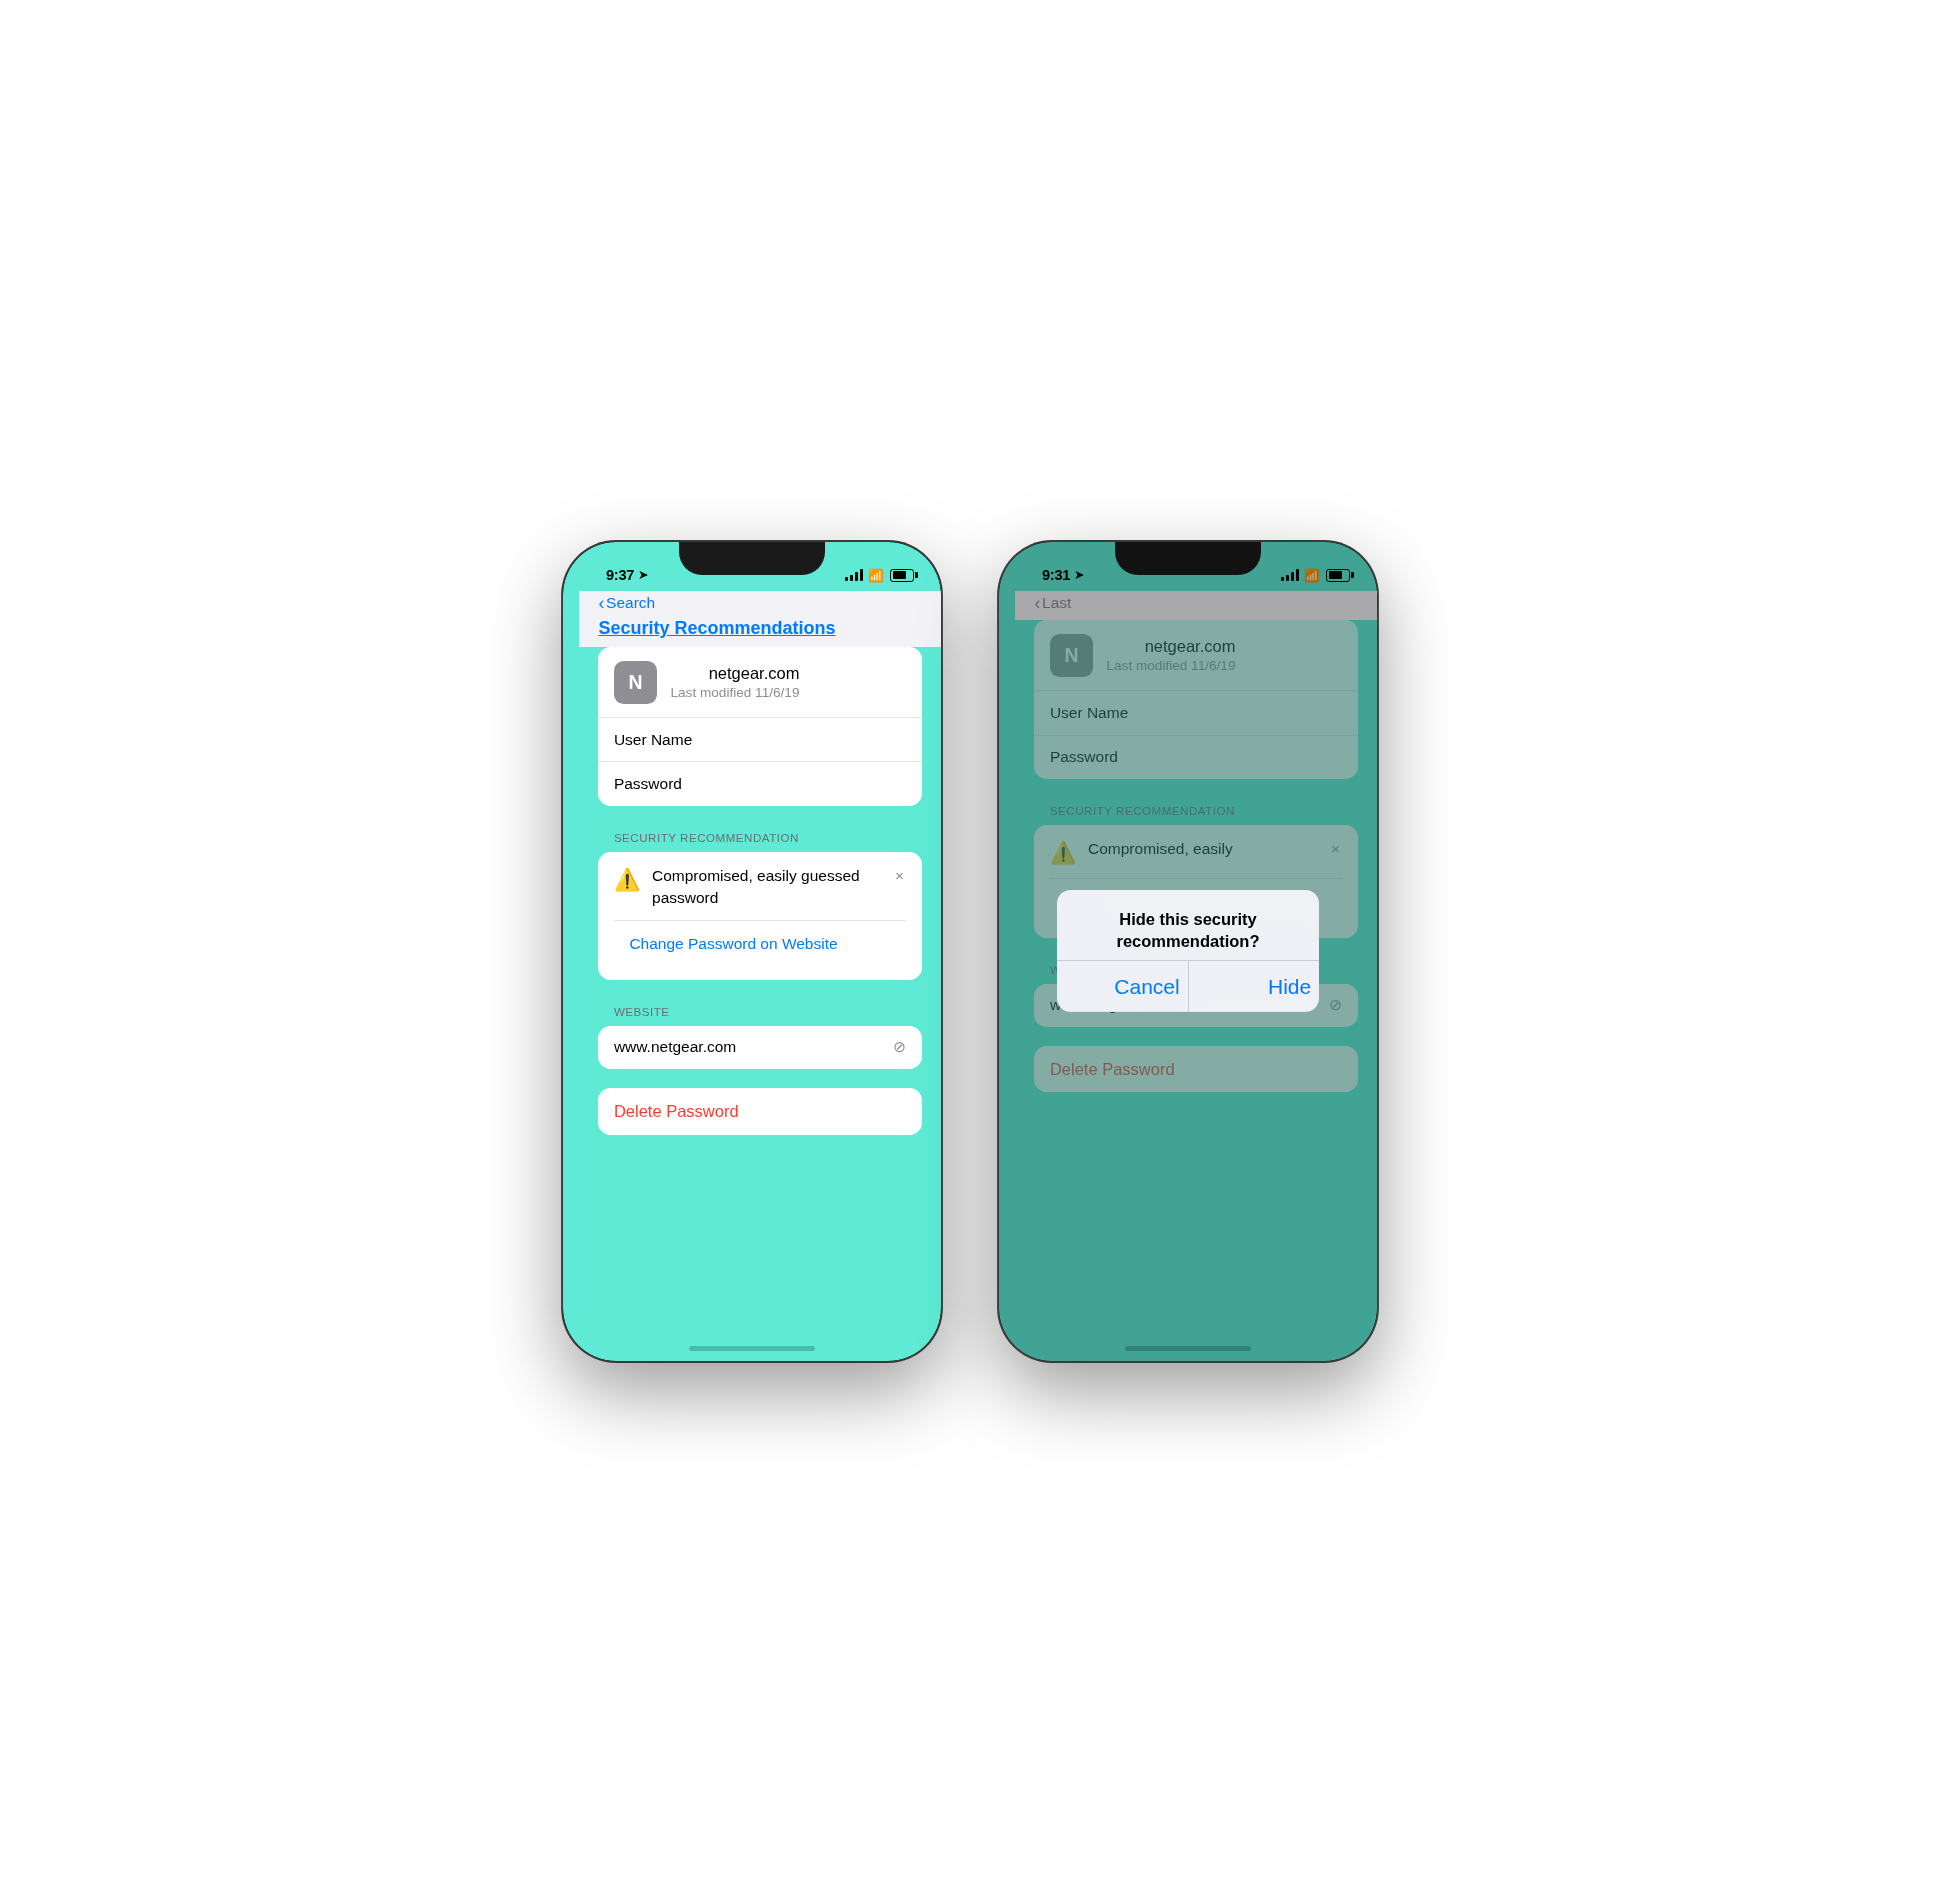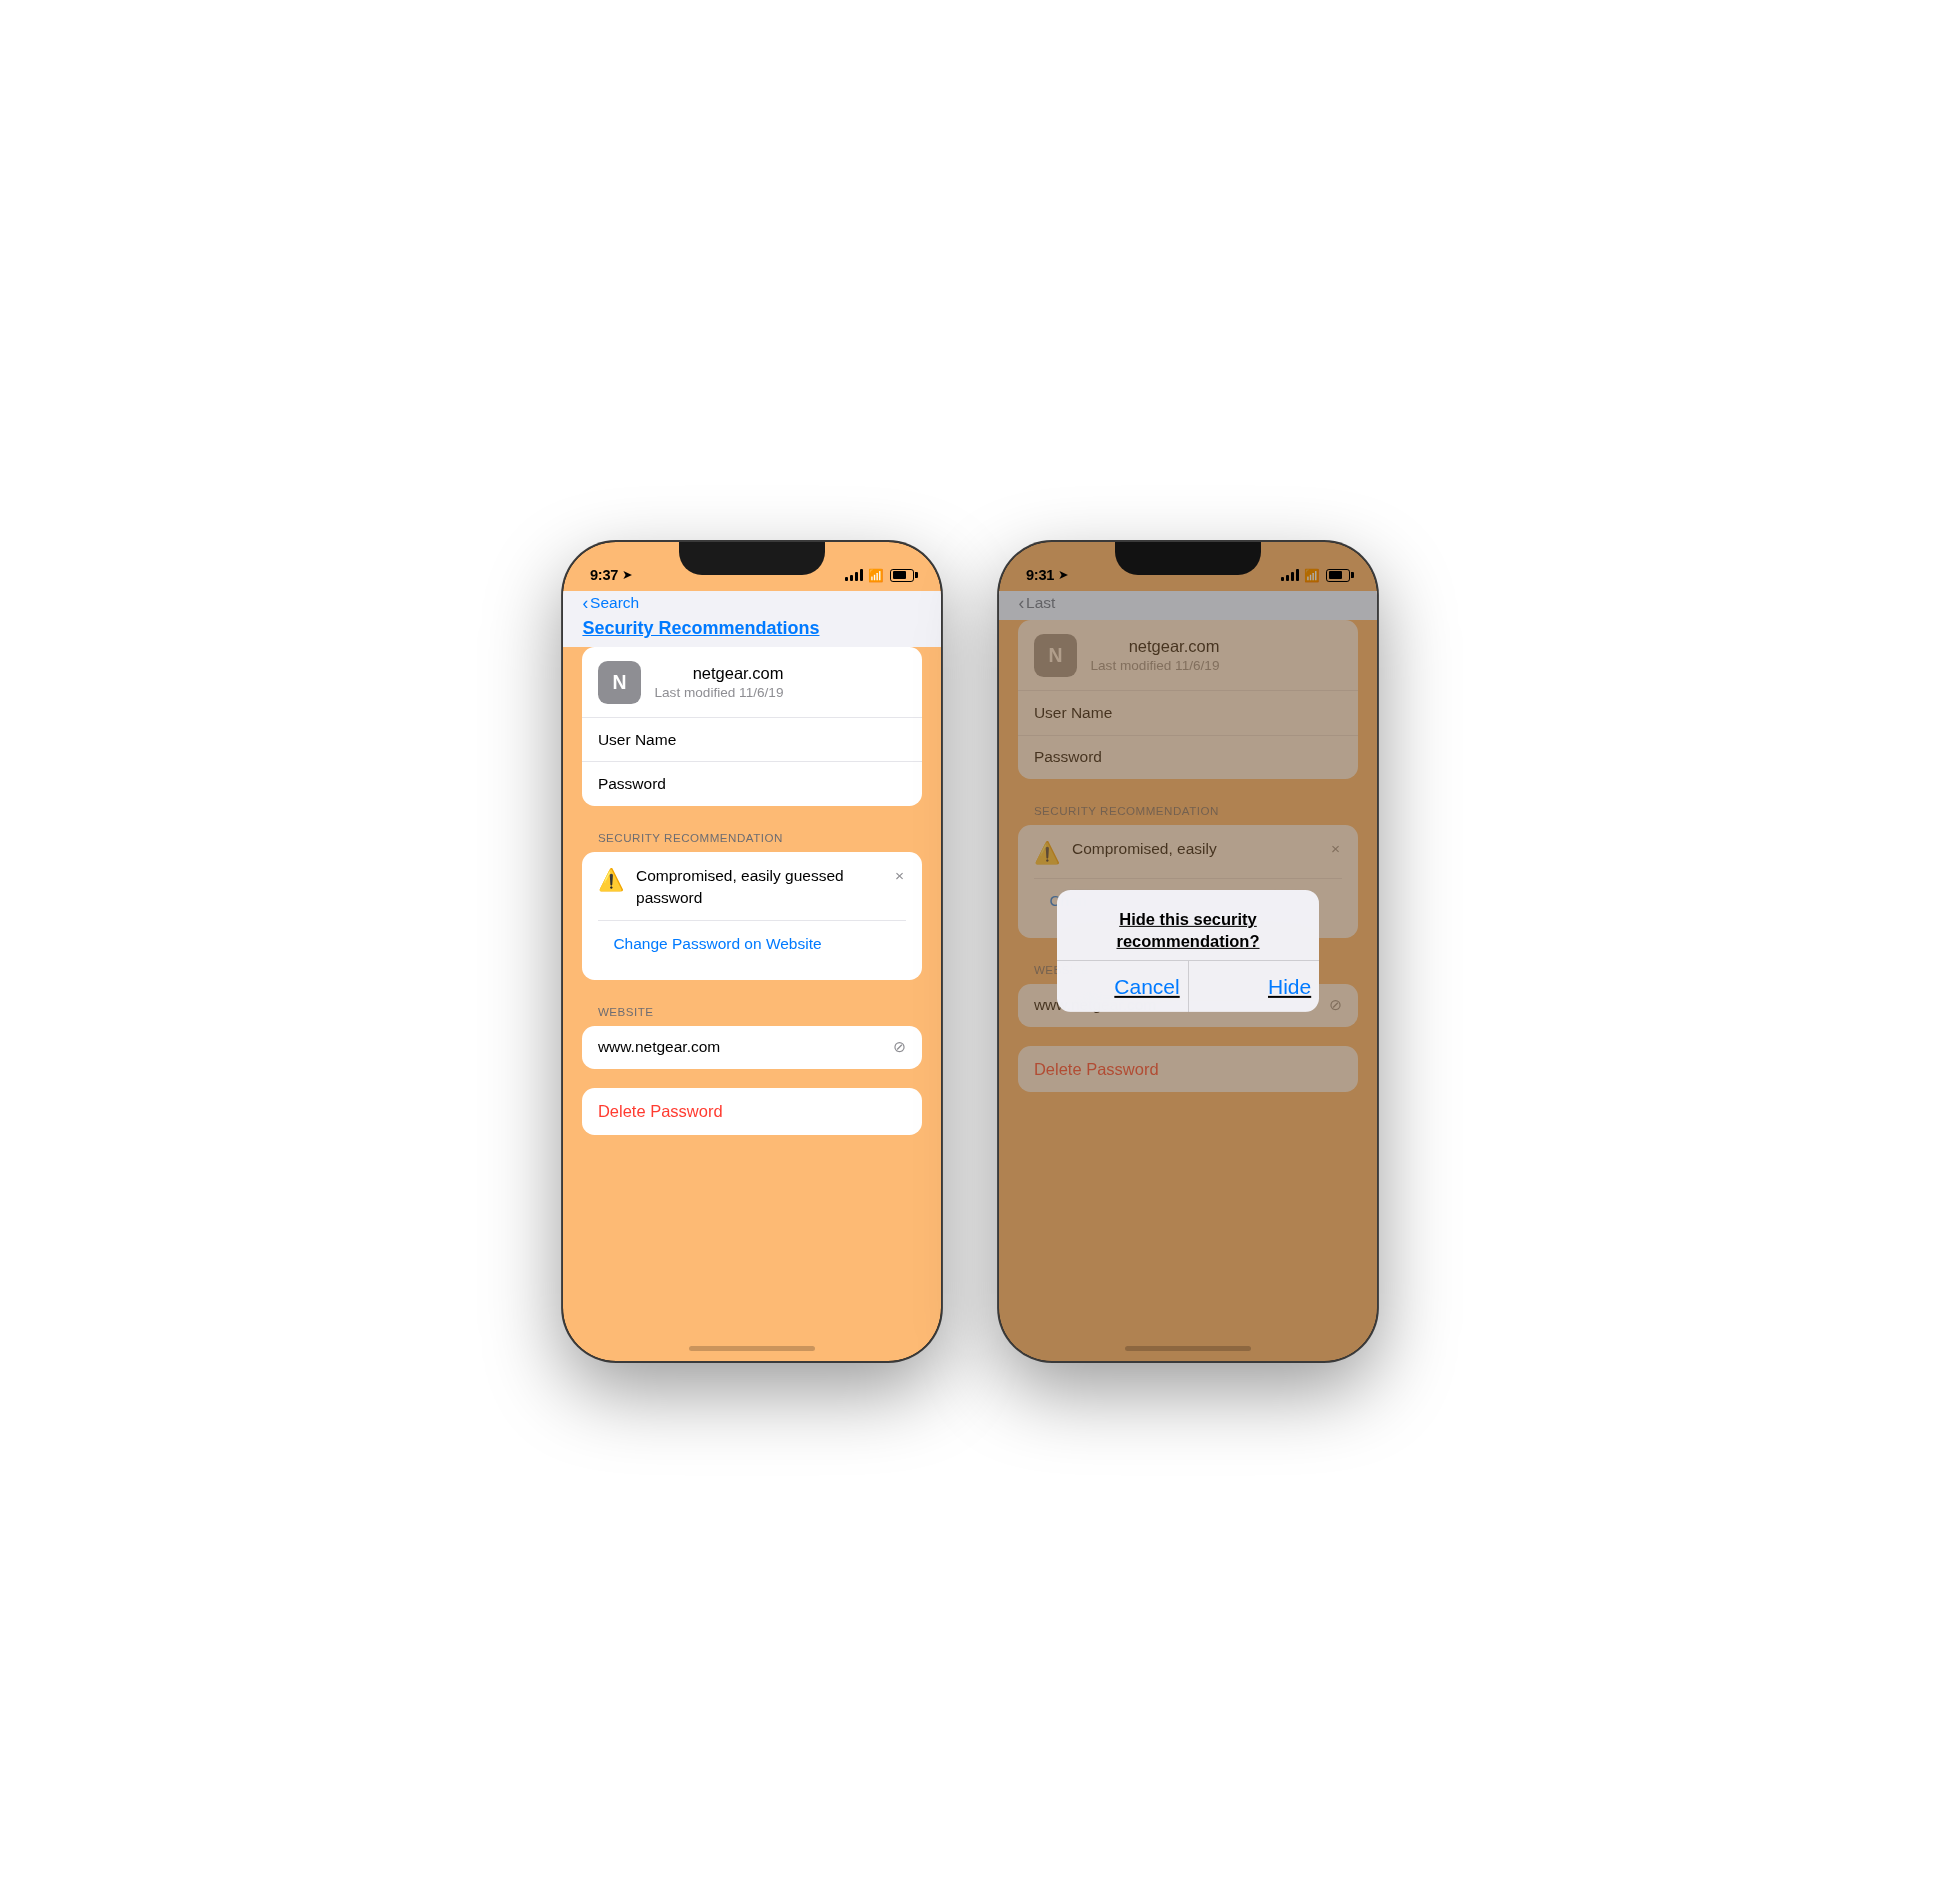--- a/index.html
+++ b/index.html
@@ -47,21 +47,22 @@
       background: #3a3a3a;
       border-radius: 0 1.9px 1.9px 0;
     }
 
     
     .screen {
       position: absolute;
       top: 0; left: 0; right: 0; bottom: 0;
       border-radius: 53px;
       overflow: hidden;
-      background: #fdba74;
+      background: #5eead4;
+      padding-left: 16px;
     }
 
     
     .notch {
       position: absolute;
       top: 0;
       left: 50%;
       transform: translateX(-50%);
       width: 146px;
       height: 33px;
@@ -350,21 +351,20 @@
       position: absolute;
       top: 50%;
       left: 50%;
       transform: translate(-50%, -50%);
       width: 262px;
       background: rgba(242, 242, 247, 0.98);
       border-radius: 13.6px;
       z-index: 300;
       overflow: hidden;
       backdrop-filter: blur(19.4px);
-      text-decoration: underline;
     }
 
     .alert-content {
       padding: 19.4px 15.5px 0;
       text-align: center;
     }
 
     .alert-title {
       font-size: 16.5px;
       font-weight: 600;

